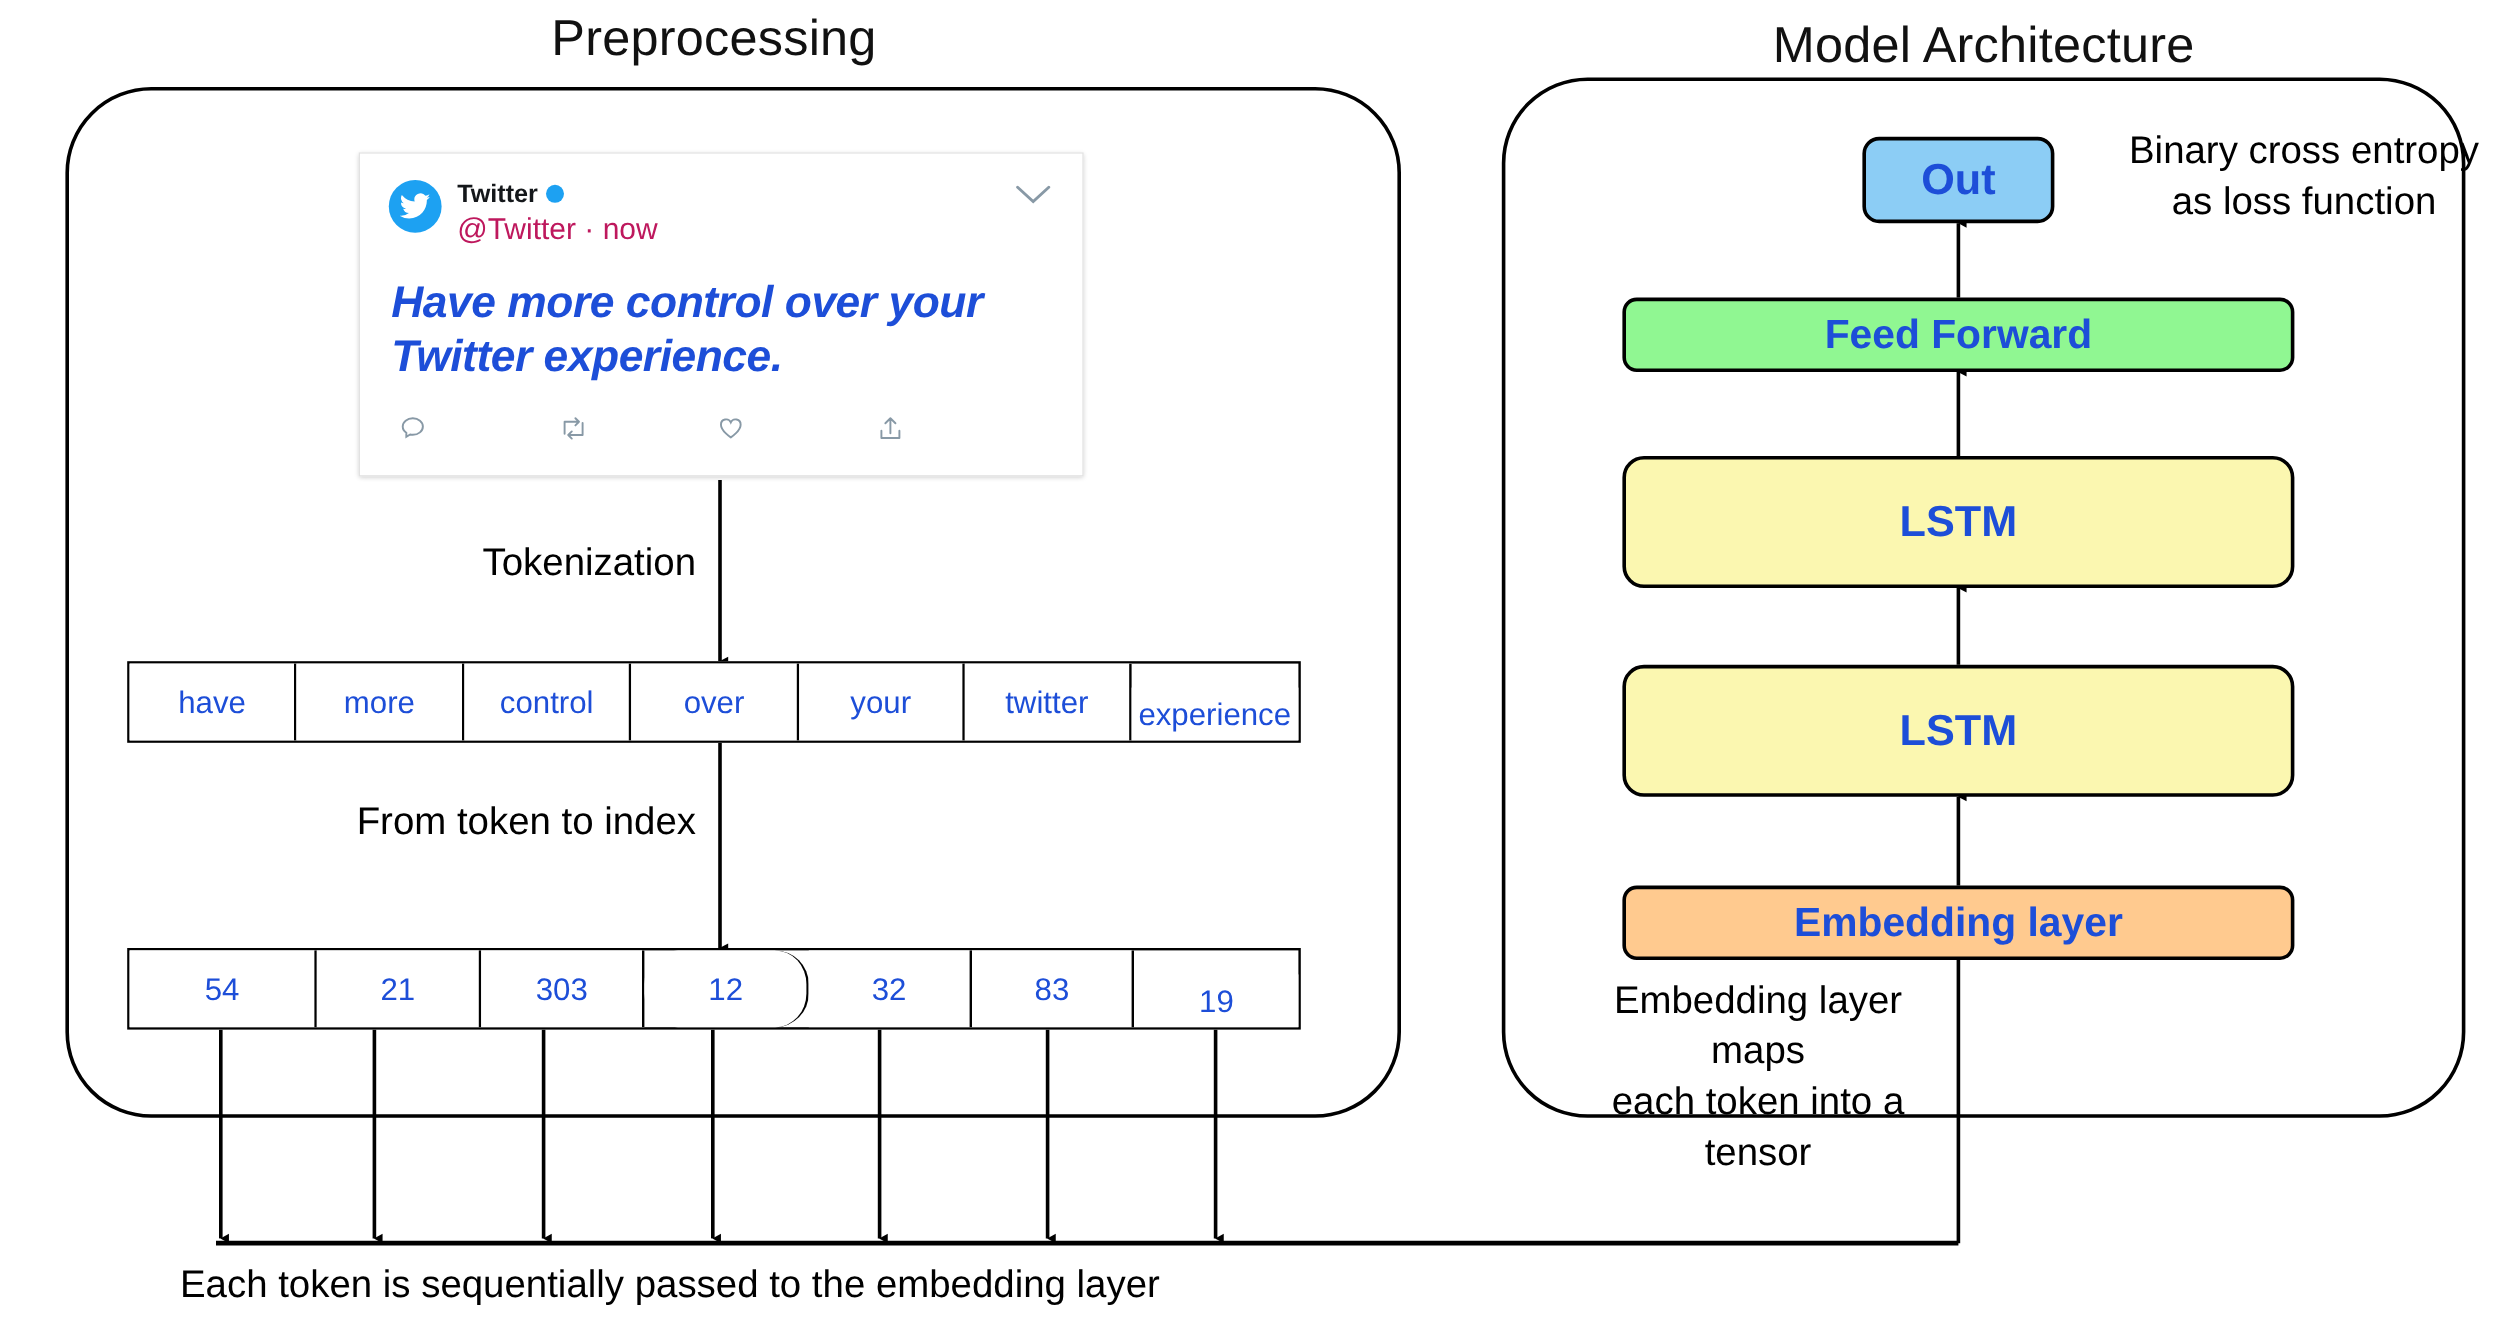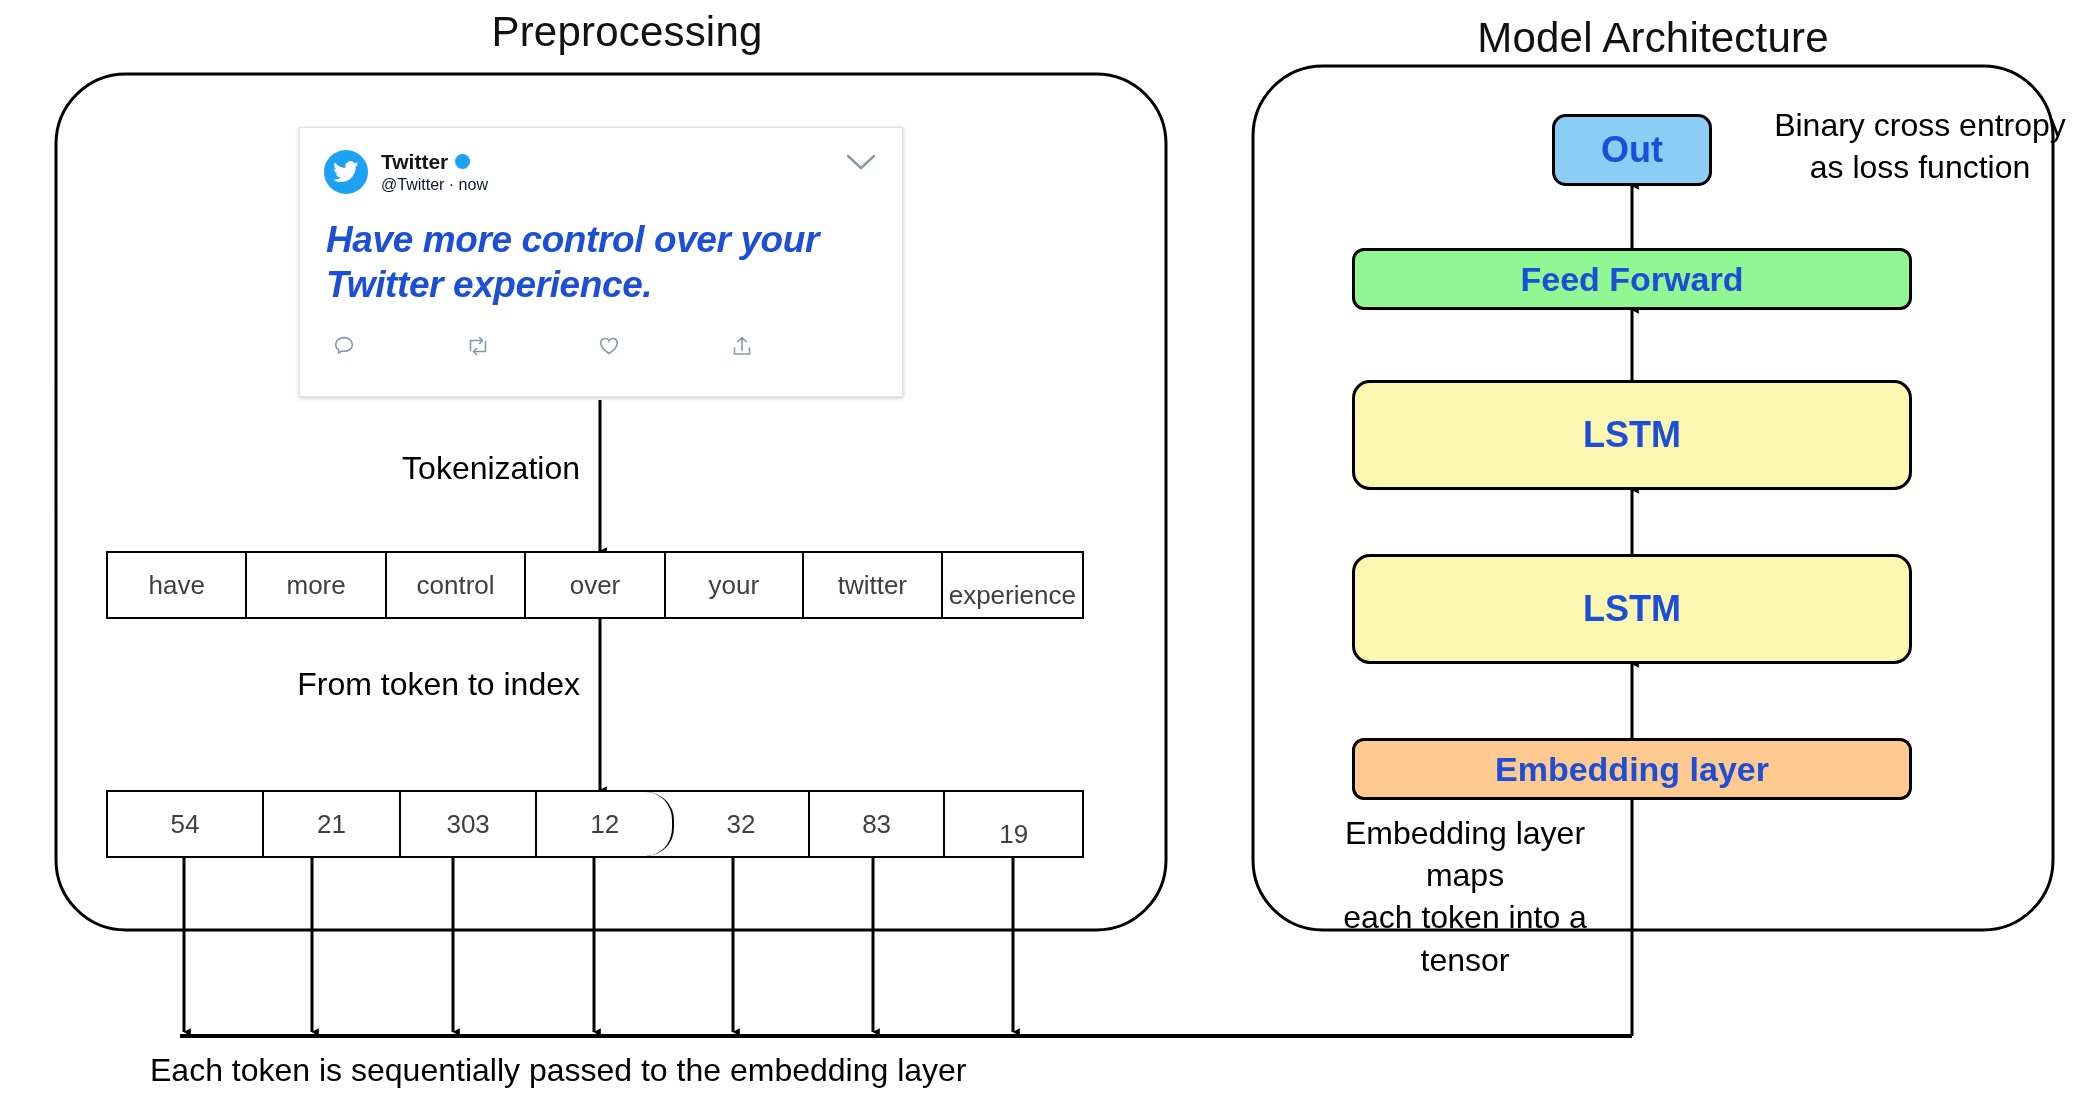--- a/index.html
+++ b/index.html
@@ -63,21 +63,21 @@
     background: #ffffff;
     box-sizing: border-box;
   }
   .cell {
     border-right: 2px solid #000000;
     box-sizing: border-box;
     display: flex;
     align-items: center;
     justify-content: center;
     font-size: 26px;
-    color: #404040;
+    color: #1d4ed8;
     background: #ffffff;
     white-space: nowrap;
   }
   .cell:last-child { border-right: none; margin-top: 20px; }
 
   
   .layer-box {
     position: absolute;
     box-sizing: border-box;
     border: 3px solid #000000;
@@ -116,21 +116,21 @@
   .tweet-name {
     font-size: 21px; font-weight: bold; color: #14171a;
     display: flex; align-items: center; line-height: 1.12;
   }
   .verified {
     width: 15px; height: 15px; border-radius: 50%;
     background: #1da1f2; margin-left: 7px; display:inline-block;
     flex: 0 0 auto;
   }
   .tweet-handle {
-    font-size: 16px; color: #0f172a; line-height: 1.3; margin-top: 1px;
+    font-size: 25px; color: #be185d; line-height: 1.3; margin-top: 1px;
   }
   .tweet-caret {
     position: absolute; right: 26px; top: 26px;
   }
   .tweet-body {
     padding: 22px 26px 0 26px;
     font-size: 37px;
     font-weight: bold;
     color: #1d4ed8;
     line-height: 1.22;
@@ -182,21 +182,21 @@
     <line x1="180" y1="1036" x2="1632" y2="1036" stroke="#000000" stroke-width="4"></line>
 
     <line x1="1632" y1="1036" x2="1632" y2="776" stroke="#000000" stroke-width="3" marker-end="url(#arrowUp)"></line>
 
     <line x1="1632" y1="738" x2="1632" y2="664" stroke="#000000" stroke-width="3" marker-end="url(#arrowUp)"></line>
     <line x1="1632" y1="554" x2="1632" y2="490" stroke="#000000" stroke-width="3" marker-end="url(#arrowUp)"></line>
     <line x1="1632" y1="380" x2="1632" y2="310" stroke="#000000" stroke-width="3" marker-end="url(#arrowUp)"></line>
     <line x1="1632" y1="248" x2="1632" y2="186" stroke="#000000" stroke-width="3" marker-end="url(#arrowUp)"></line>
   </svg>
 
-  <div class="section-title abs" style="left:72px; top:8px; width:1110px;">Preprocessing</div>
+  <div class="section-title abs" style="left:40px; top:8px; width:1110px;">Preprocessing</div>
 
   <div class="section-title abs" style="left:1253px; top:14px; width:800px;">Model Architecture</div>
 
   <div class="tweet-card" style="left:299px; top:127px; width:604px; height:270px;">
 
     <div class="tweet-head">
       <div class="tweet-avatar">
         <svg width="26" height="26" viewBox="0 0 24 24" aria-hidden="true">
           <path fill="#ffffff" d="M23.64 4.57a9.6 9.6 0 0 1-2.75.75 4.8 4.8 0 0 0 2.1-2.65 9.6 9.6 0 0 1-3.04 1.16A4.79 4.79 0 0 0 11.6 8.2a13.6 13.6 0 0 1-9.87-5 4.79 4.79 0 0 0 1.48 6.39 4.75 4.75 0 0 1-2.17-.6v.06a4.79 4.79 0 0 0 3.84 4.69 4.8 4.8 0 0 1-2.16.08 4.79 4.79 0 0 0 4.47 3.32A9.6 9.6 0 0 1 0 19.13a13.56 13.56 0 0 0 7.34 2.15c8.81 0 13.63-7.3 13.63-13.63l-.02-.62a9.7 9.7 0 0 0 2.39-2.46z"></path>
         </svg>

